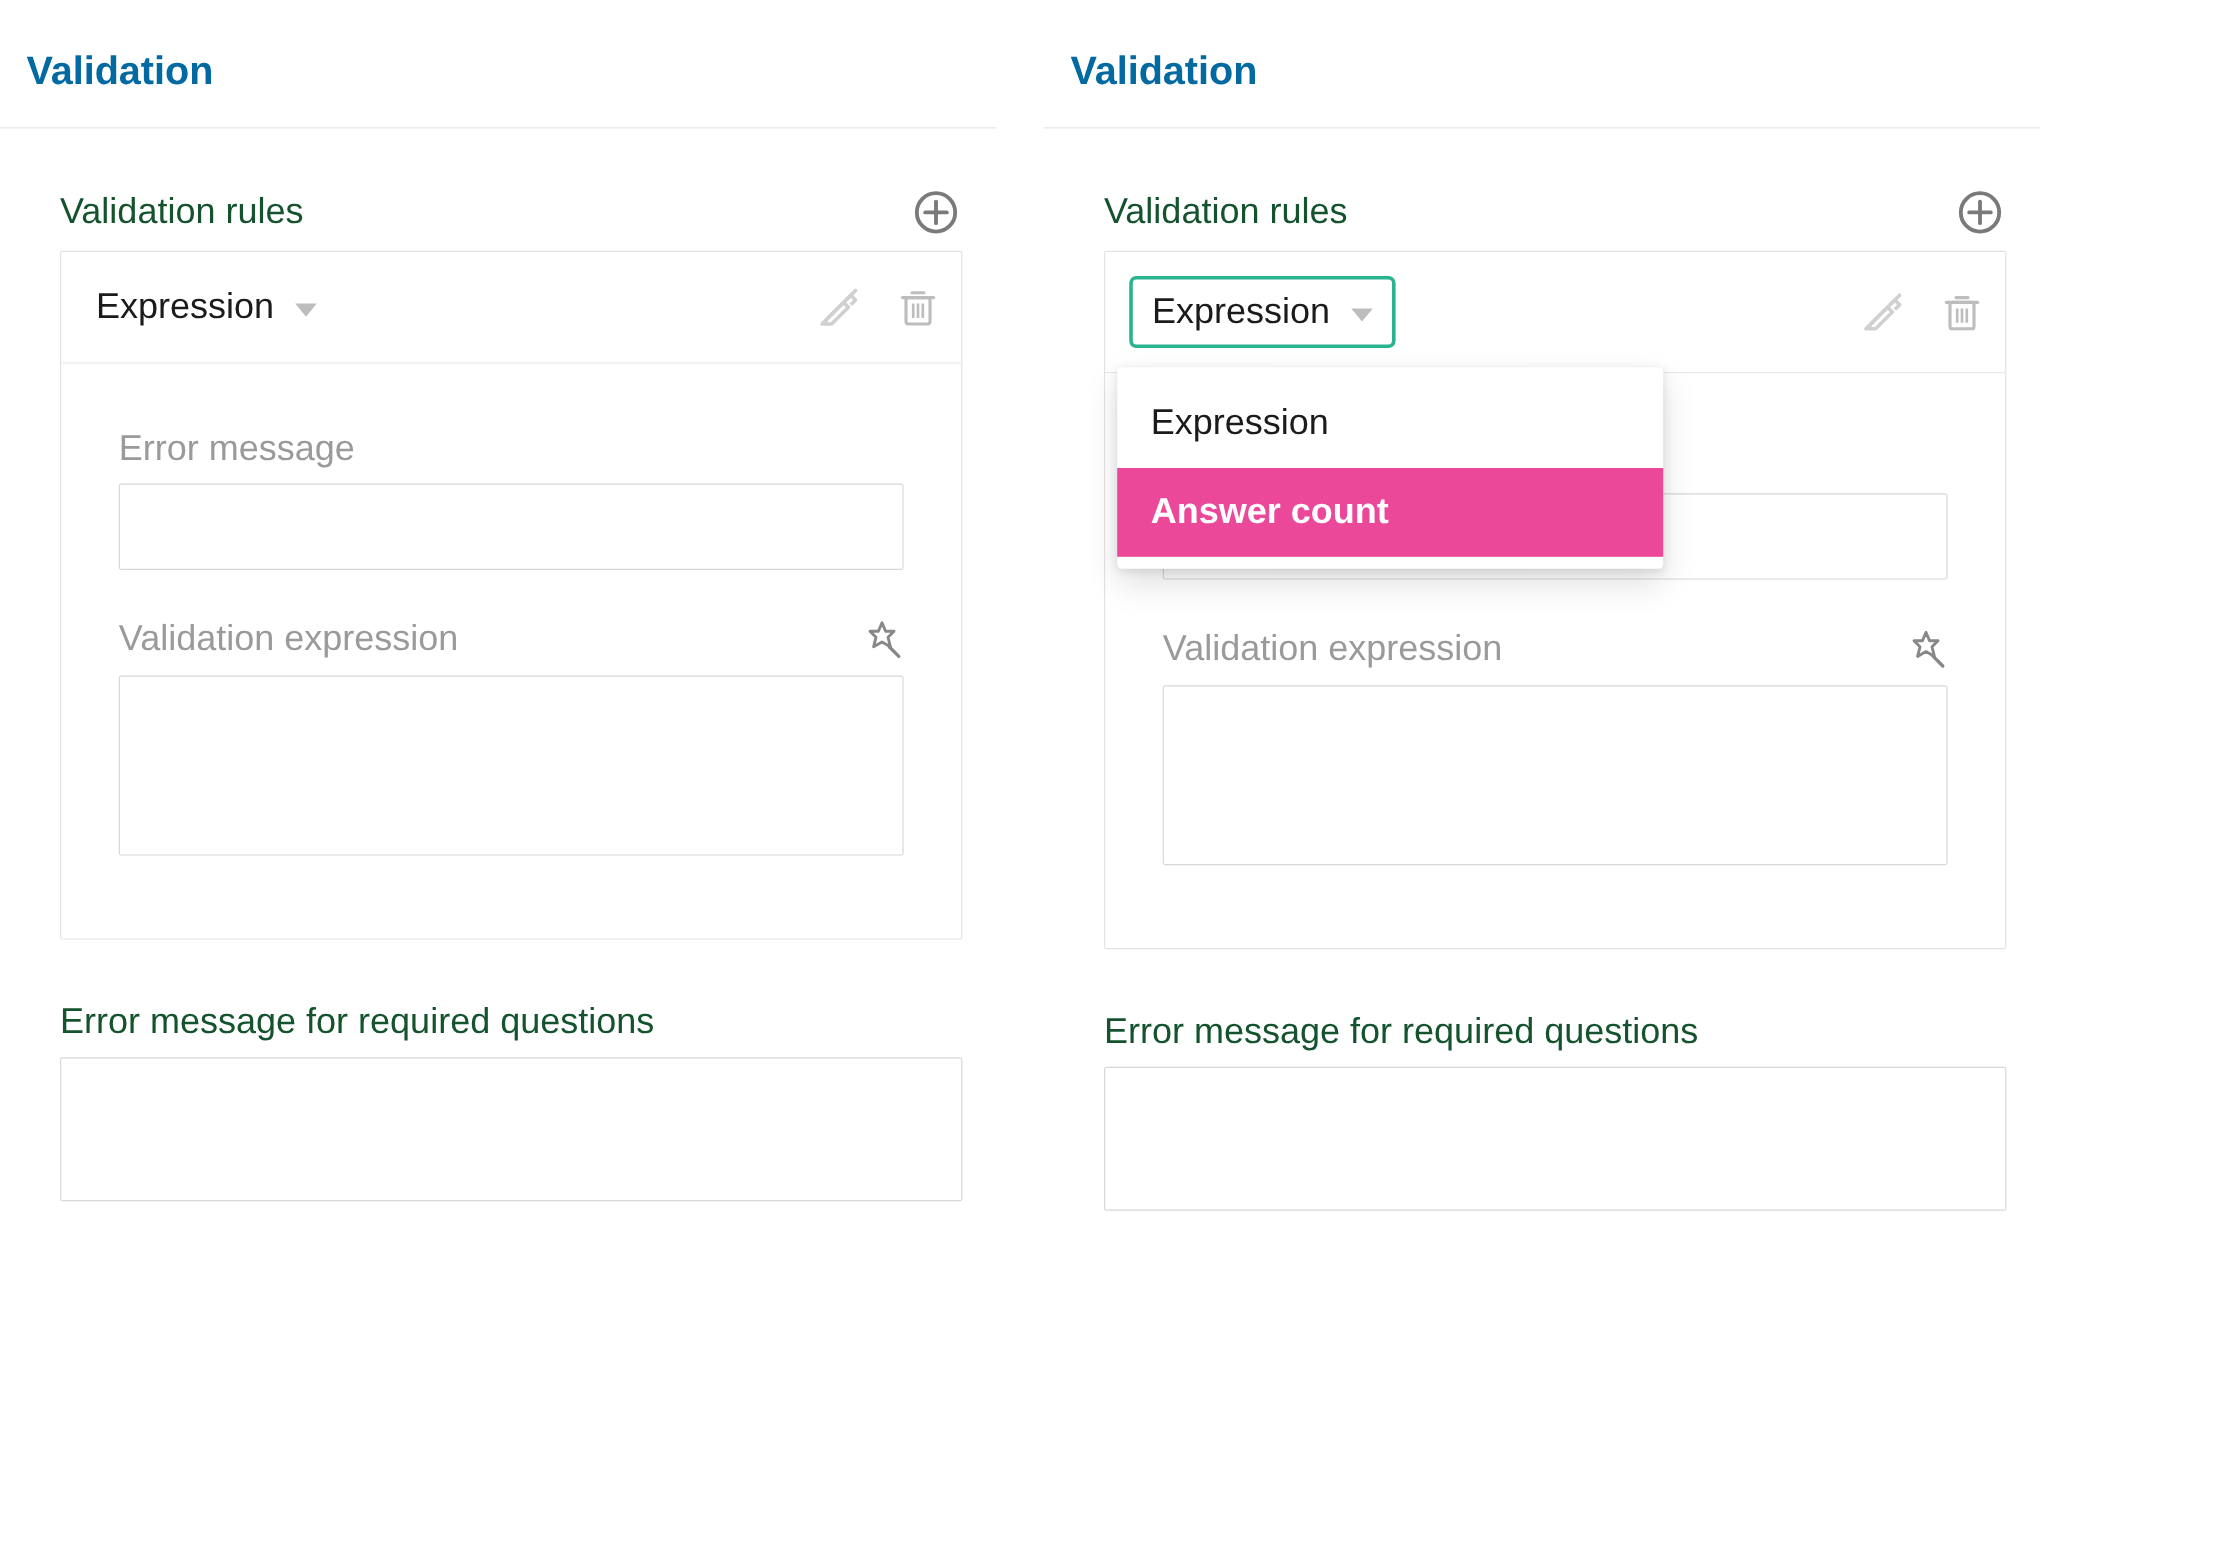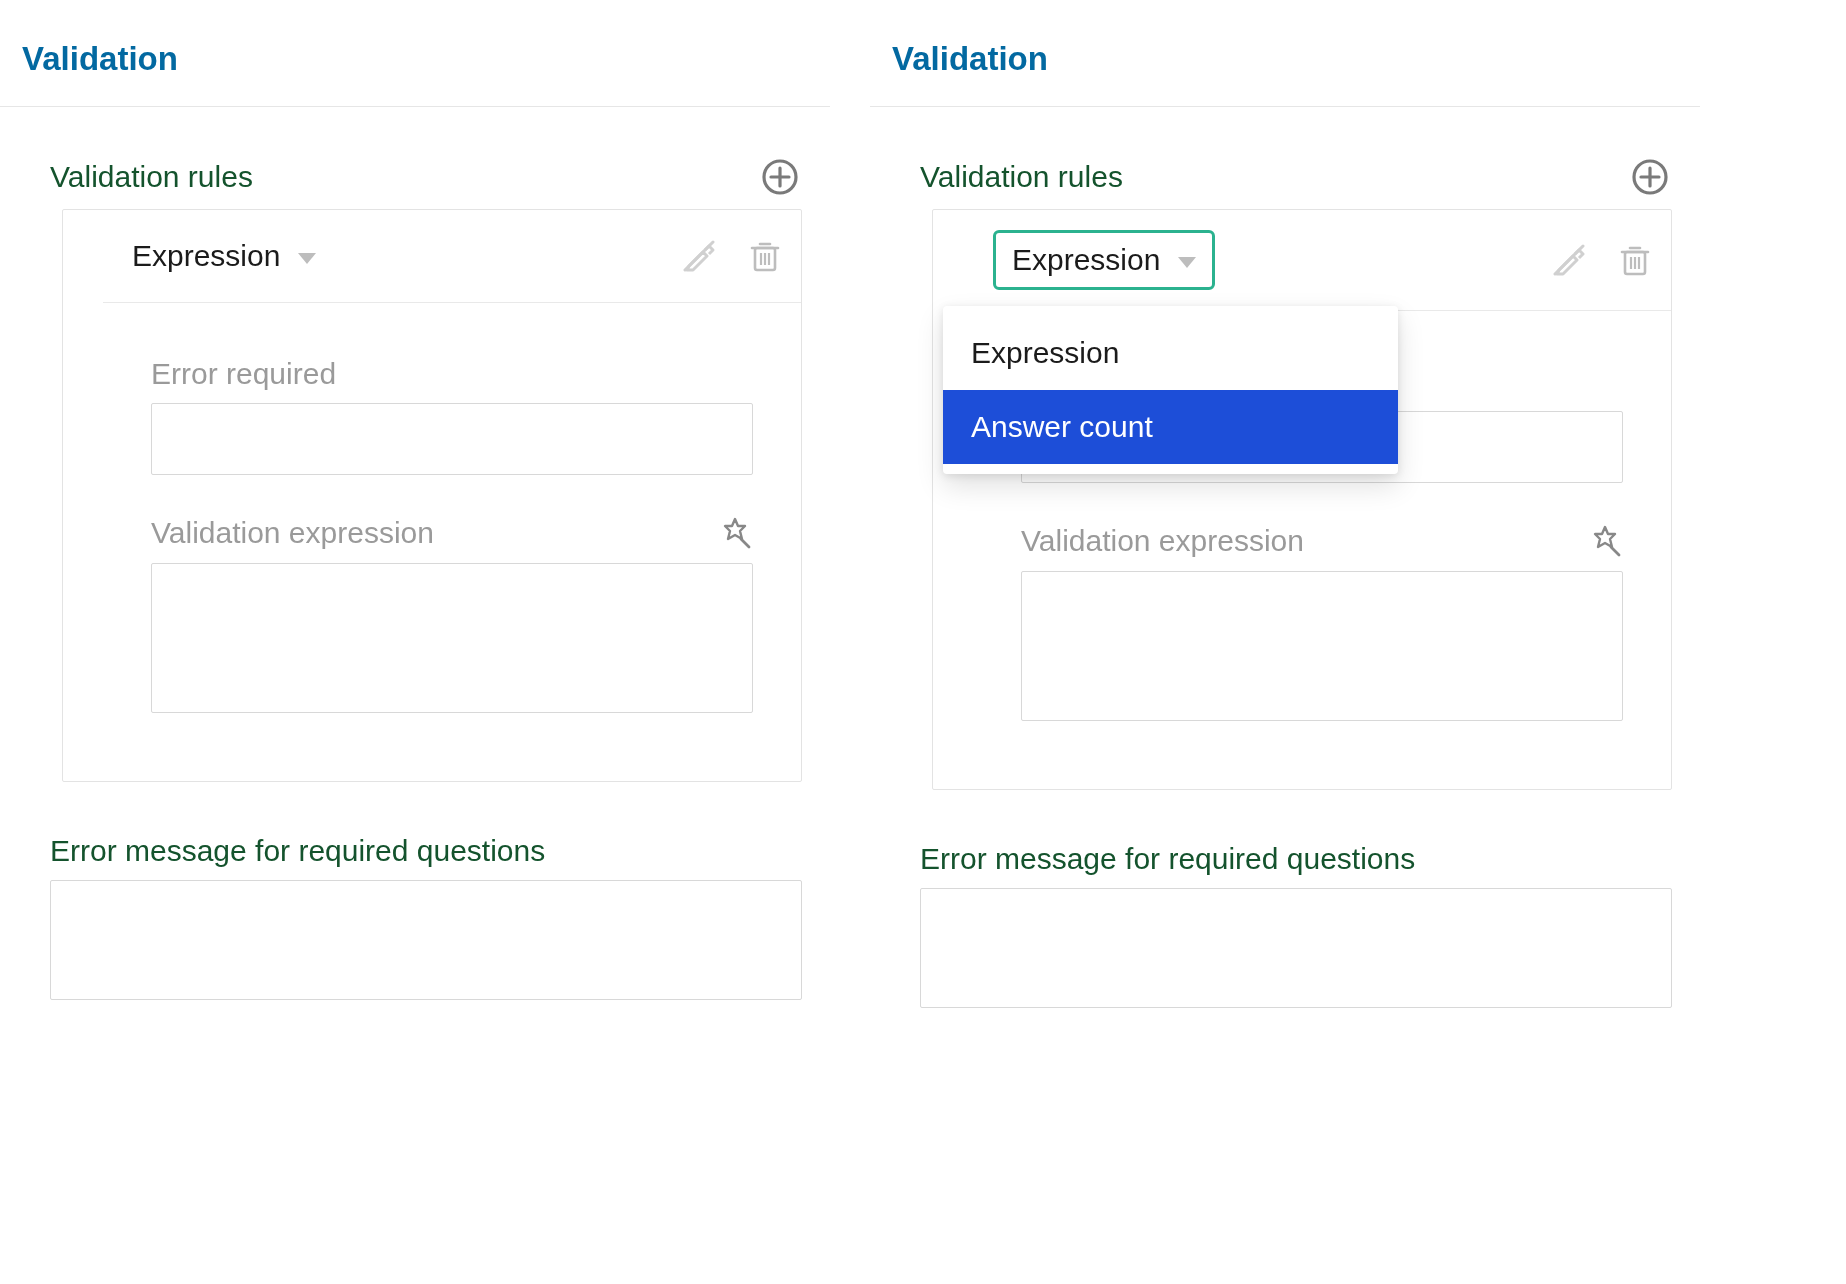--- a/index.html
+++ b/index.html
@@ -58,24 +58,23 @@
     cursor: pointer;
     border: none;
     background: transparent;
     padding: 0;
   }
   .icon-svg { display: block; }
 
   .rule-card {
     border: 1px solid #e3e3e3;
     border-radius: 2px;
-    margin: 0 6px 0 40px;
+    margin: 0 6px 0 28px;
     background: #fff;
     position: relative;
-    padding-left: 40px;
   }
   .rule-head {
     display: flex;
     align-items: center;
     justify-content: space-between;
     padding: 20px 14px 20px 20px;
     border-bottom: 1px solid #e9e9e9;
   }
   .rule-head-right {
     display: flex;
@@ -152,23 +151,23 @@
     z-index: 20;
     padding: 10px 0;
   }
   .dd-item {
     padding: 20px 28px;
     font-size: 30px;
     color: #1b1b1b;
     cursor: pointer;
   }
   .dd-item.selected {
-    background: #1d4ed8;
+    background: #ec4899;
     color: #ffffff;
-    font-weight: 400;
+    font-weight: 700;
   }
 </style>
 </head>
 <body>
 
 <div class="col col-left">
   <h2 class="section-title">Validation</h2>
   <div class="divider"></div>
 
   <div class="row-head">
@@ -204,21 +203,21 @@
             <line x1="15" y1="16" x2="15" y2="28" stroke="#bdbdbd" stroke-width="2.2"></line>
             <line x1="19" y1="16" x2="19" y2="28" stroke="#bdbdbd" stroke-width="2.2"></line>
             <line x1="23" y1="16" x2="23" y2="28" stroke="#bdbdbd" stroke-width="2.2"></line>
           </svg>
         </button>
       </div>
     </div>
 
     <div class="rule-body">
       <div class="field-label">
-        <span>Error required</span>
+        <span>Error message</span>
       </div>
       <input type="text" class="text-input single" value="" style="">
 
       <div class="gap-40"></div>
 
       <div class="field-label">
         <span>Validation expression</span>
         <button class="icon-btn" aria-label="Wizard" style="width:36px;height:36px;">
           <svg class="icon-svg" width="36" height="36" viewBox="0 0 36 36">
             <path d="M18 4 L21 11 L28 11 L23 16 L25 24 L18 20 L11 24 L13 16 L8 11 L15 11 Z" fill="none" stroke="#888888" stroke-width="2.4" stroke-linejoin="round"></path>

